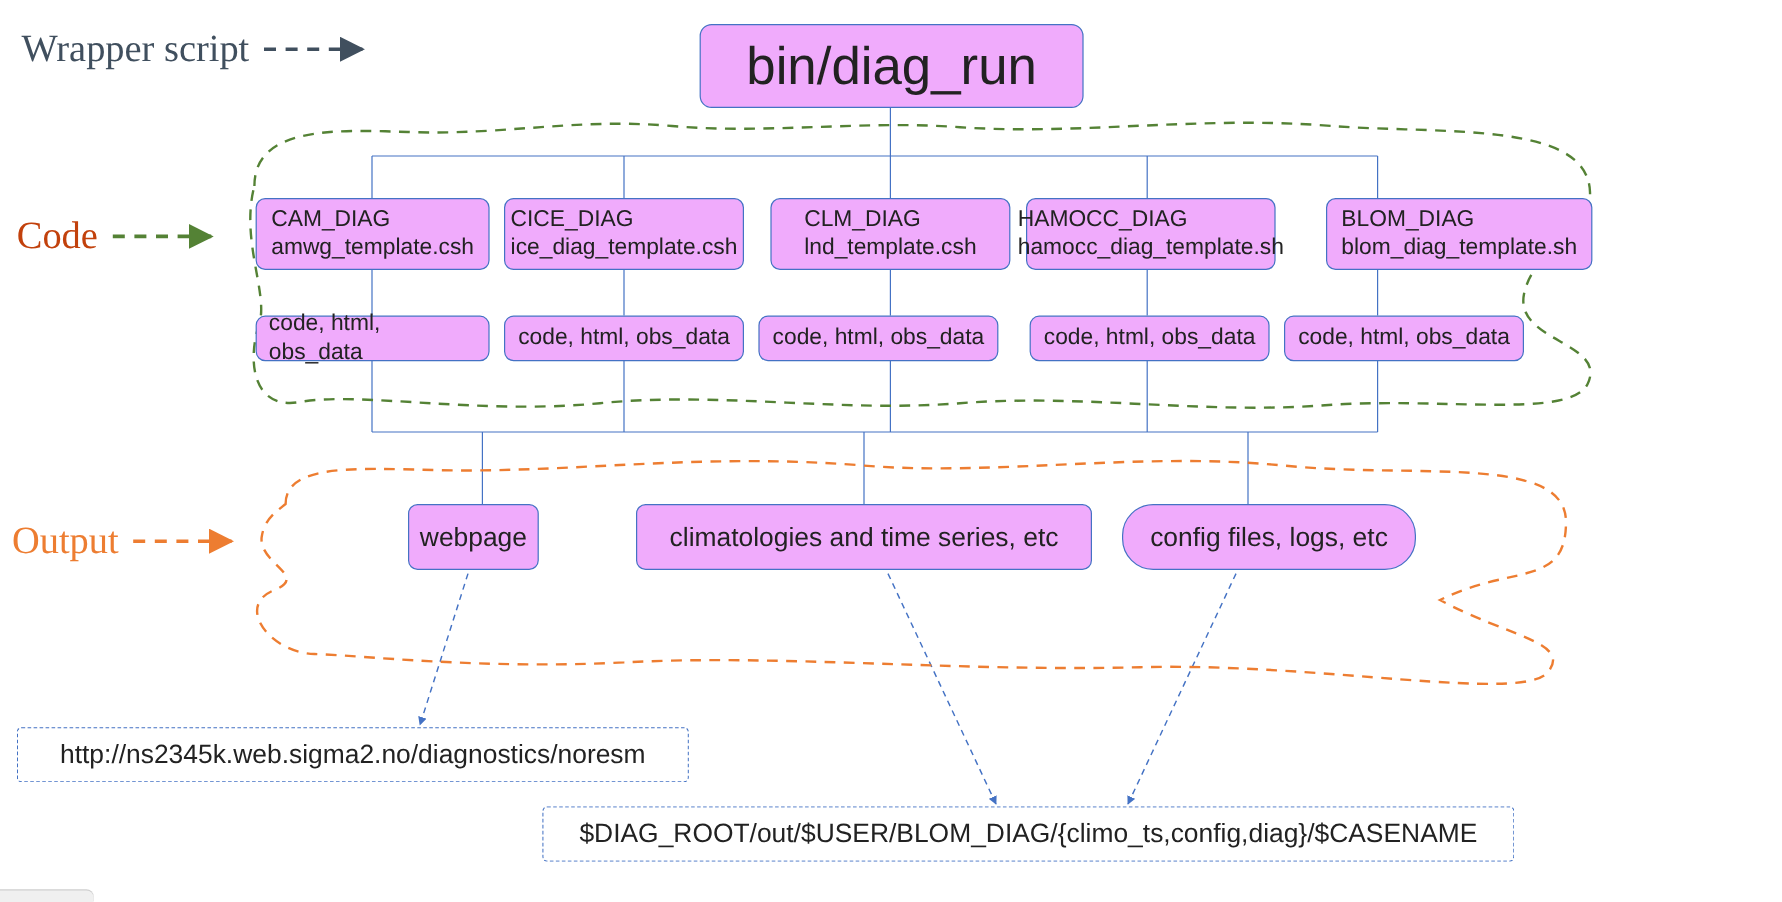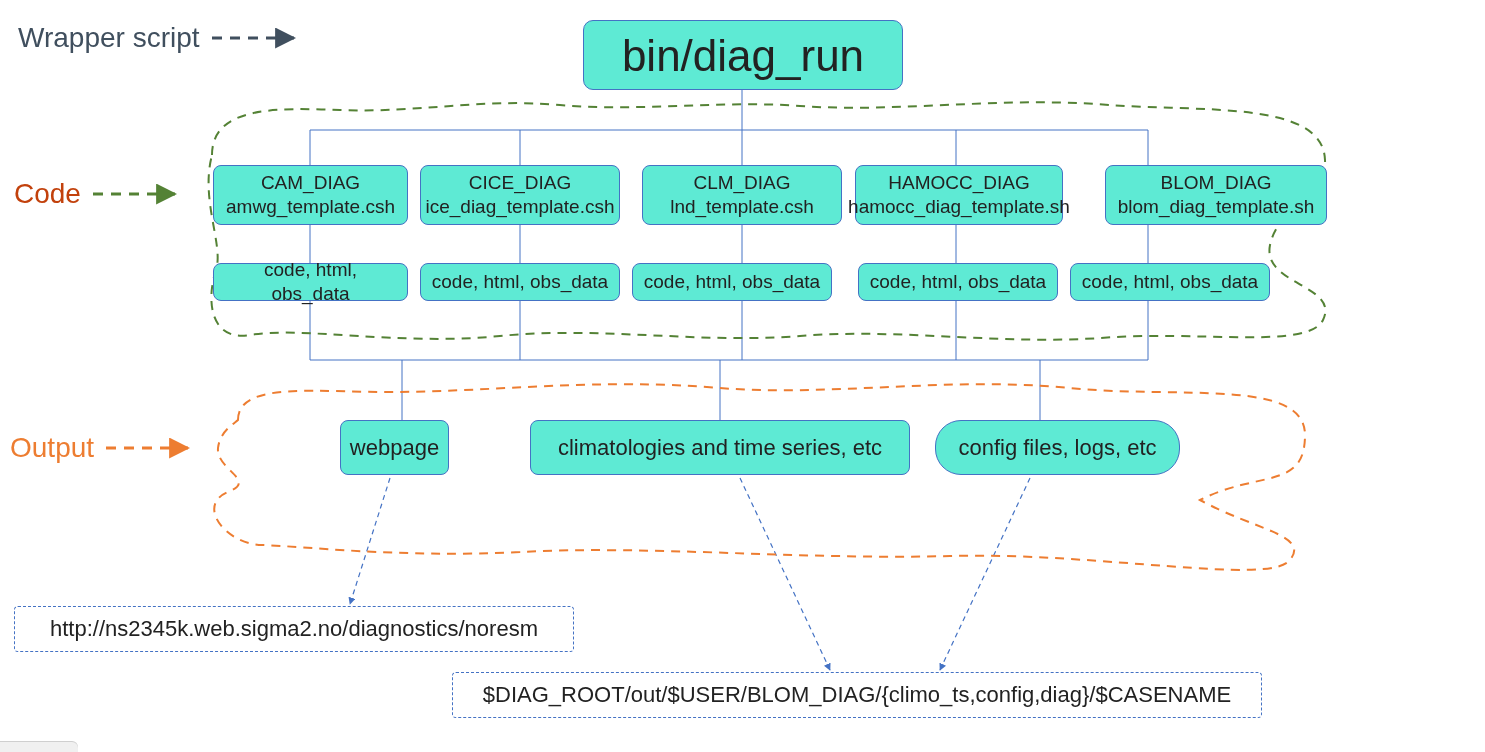--- a/index.html
+++ b/index.html
@@ -19,25 +19,24 @@
     position: absolute;
     inset: 0;
     width: 1485px;
     height: 752px;
     pointer-events: none;
   }
   .box {
     position: absolute;
     border: 1.5px solid #4472c4;
     border-radius: 8px;
-    background: #5eead4;
+    background: #f0abfc;
     display: flex;
     align-items: center;
     justify-content: center;
-    text-align: center;
     padding: 4px 10px;
     box-sizing: border-box;
     font-size: 19px;
     line-height: 1.25;
   }
   .box.wrapper-target {
     font-size: 44px;
     font-weight: 400;
     border-radius: 10px;
   }
@@ -56,21 +55,22 @@
     font-size: 22px;
     text-align: center;
     background: #fff;
   }
 
   .legend {
     position: absolute;
     display: flex;
     align-items: center;
     gap: 12px;
-    font-size: 28px;
+    font-size: 32px;
+    font-family: Liberation Serif, serif;
   }
   .legend.wrapper { color: #404f5e; top: 22px; left: 18px; }
   .legend.code    { color: #c2410c; top: 178px; left: 14px; }
   .legend.output  { color: #ed7d31; top: 432px; left: 10px; }
   .legend svg { overflow: visible; }
 
   
   .cloud { position: absolute; pointer-events: none; }
   .cloud path { fill: none; stroke-width: 2; stroke-dasharray: 9 7; }
   .cloud.code path   { stroke: #548235; }

